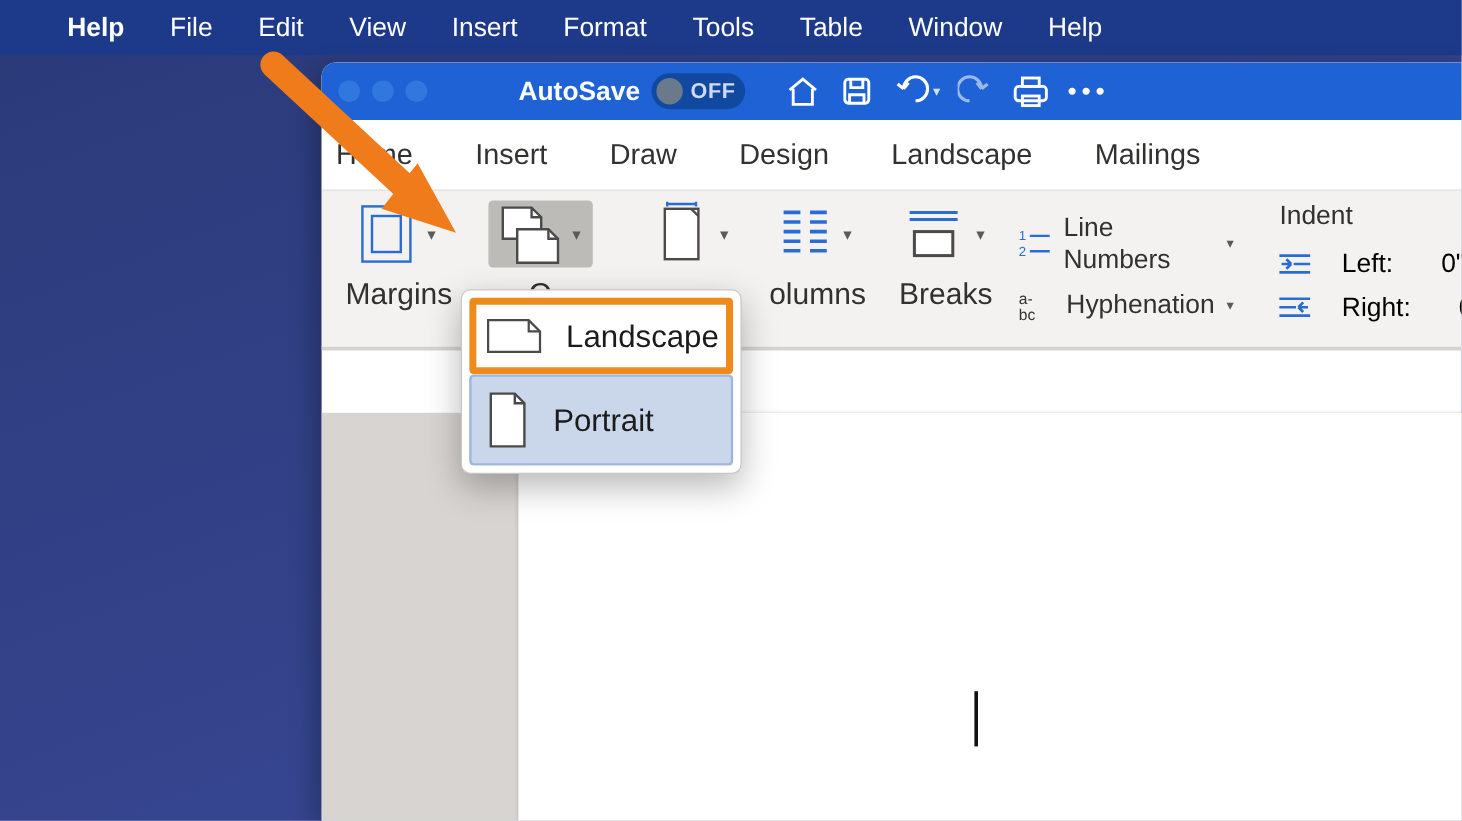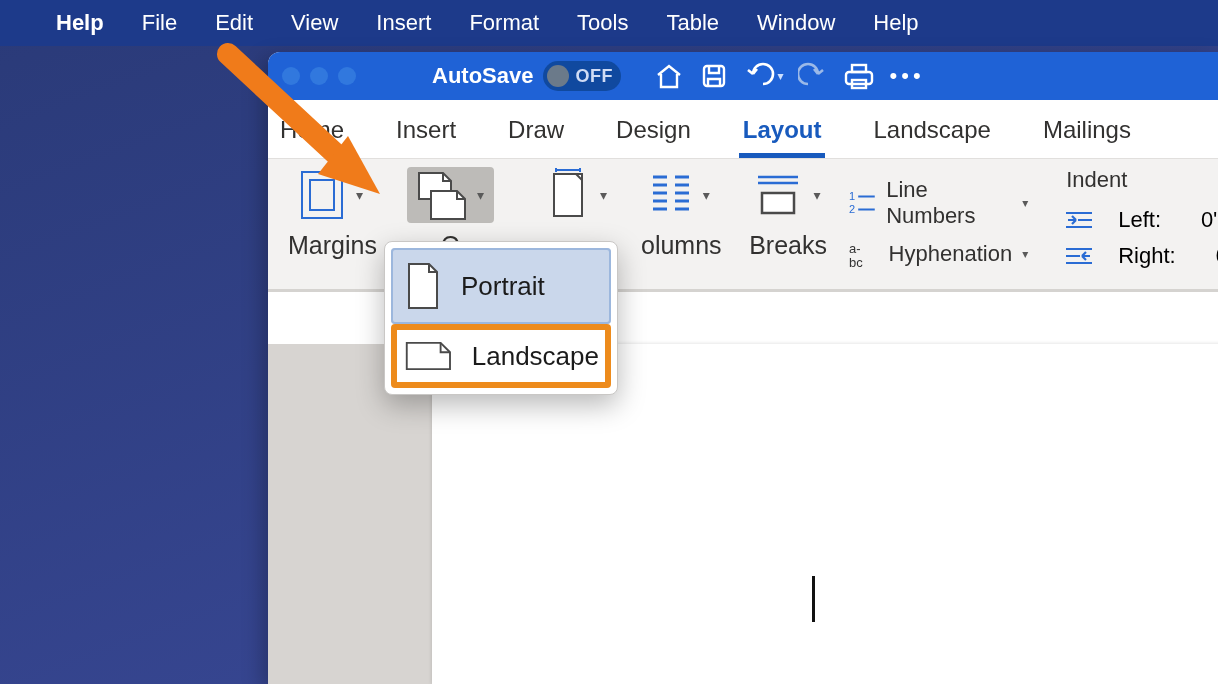--- a/index.html
+++ b/index.html
@@ -129,21 +129,20 @@
         </svg>
     </span>
     <span class="ticon" style="font-size:22px; letter-spacing:4px;">•••</span>
   </div>
 
   <div class="ribbon-tabs">
     <span class="tab">Home</span>
     <span class="tab">Insert</span>
     <span class="tab">Draw</span>
     <span class="tab">Design</span>
-    <span class="tab active">Layout</span>
     <span class="tab">Landscape</span>
     <span class="tab">Mailings</span>
   </div>
 
   <div class="ribbon">
 
     <div class="group">
       <div class="big-btn">
         <div class="icon-box">
           <svg width="48" height="54" viewBox="0 0 48 54" fill="none" stroke="#2a6cd4" stroke-width="2">
@@ -246,33 +245,33 @@
       <div class="indent-row">
         <svg width="26" height="22" viewBox="0 0 26 22" fill="none" stroke="#2a6cd4" stroke-width="2.2">
             <path d="M0 4 H26 M0 18 H26 M0 11 H14 M24 11 L16 11 M16 11 L20 7 M16 11 L20 15"></path>
           </svg>
         <span>Right:</span>
         <span class="indent-val">0"</span>
       </div>
     </div>
 
     <div class="orient-popup">
+      <div class="orient-item highlight">
+        <svg width="54" height="40" viewBox="0 0 54 40" fill="none">
+            <path d="M4 6 H40 L50 16 V34 H4 Z" fill="#fff" stroke="#4a4a4a" stroke-width="2"></path>
+            <path d="M40 6 V16 H50" fill="none" stroke="#4a4a4a" stroke-width="2"></path>
+          </svg>
+        <span>Landscape</span>
+      </div>
       <div class="orient-item selected">
         <svg width="40" height="52" viewBox="0 0 40 52" fill="none">
             <path d="M6 4 H26 L34 12 V48 H6 Z" fill="#fff" stroke="#4a4a4a" stroke-width="2"></path>
             <path d="M26 4 V12 H34" fill="none" stroke="#4a4a4a" stroke-width="2"></path>
           </svg>
         <span>Portrait</span>
-      </div>
-      <div class="orient-item highlight">
-        <svg width="54" height="40" viewBox="0 0 54 40" fill="none">
-            <path d="M4 6 H40 L50 16 V34 H4 Z" fill="#fff" stroke="#4a4a4a" stroke-width="2"></path>
-            <path d="M40 6 V16 H50" fill="none" stroke="#4a4a4a" stroke-width="2"></path>
-          </svg>
-        <span>Landscape</span>
       </div>
     </div>
 
   </div>
 
   <div class="doc-area">
     <div class="page">
       <div class="cursor-caret"></div>
     </div>
   </div>

